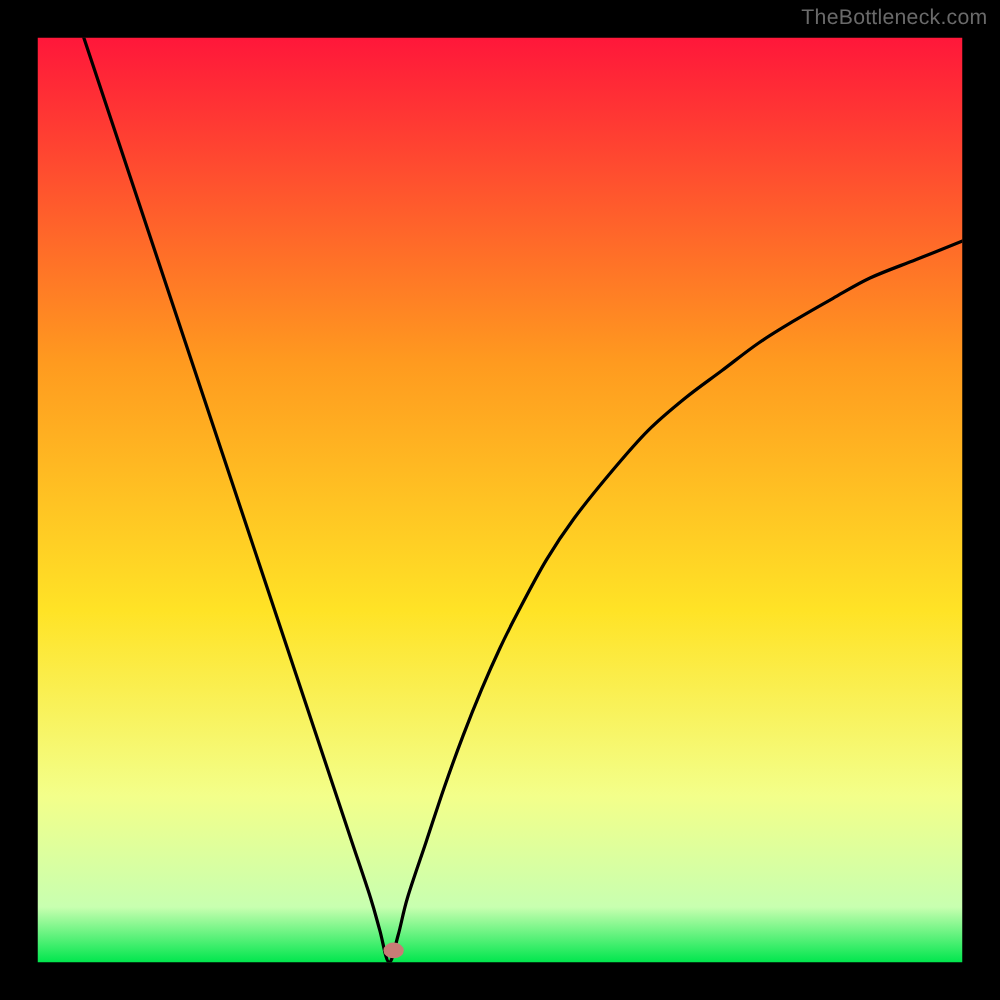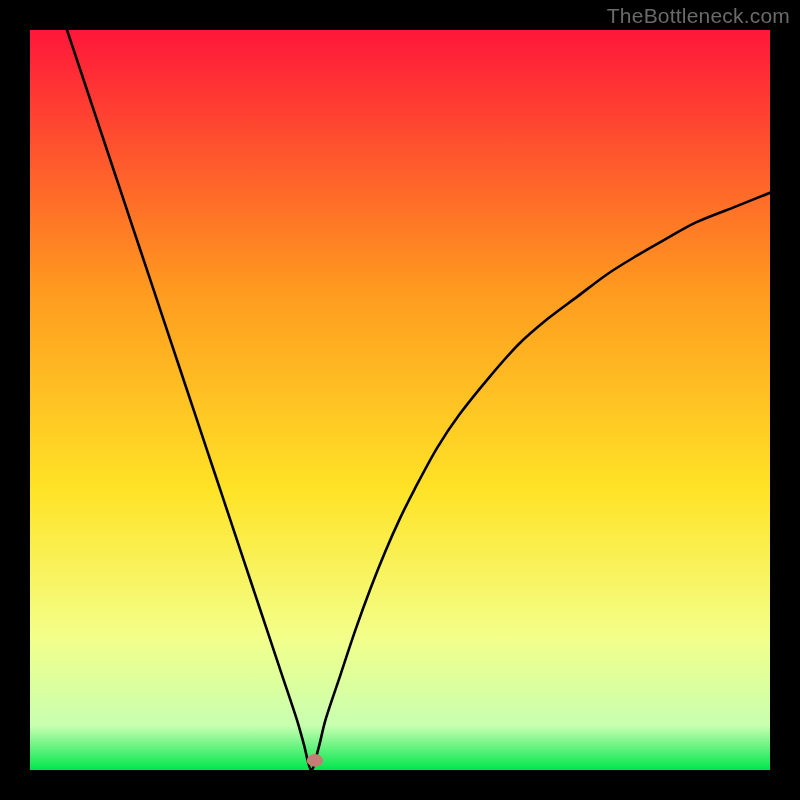--- a/index.html
+++ b/index.html
@@ -24,21 +24,21 @@
     top: 30px;
     left: 30px;
     width: 740px;
     height: 740px;
   }
   .watermark {
     position: absolute;
     top: 4px;
     right: 10px;
     color: #6a6a6a;
-    font-size: 21px;
+    font-size: 17px;
     font-weight: 500;
     letter-spacing: 0.2px;
   }
 </style>
 </head>
 <body>
 
 <div class="frame">
   <div class="watermark">TheBottleneck.com</div>
   <div class="plot">

